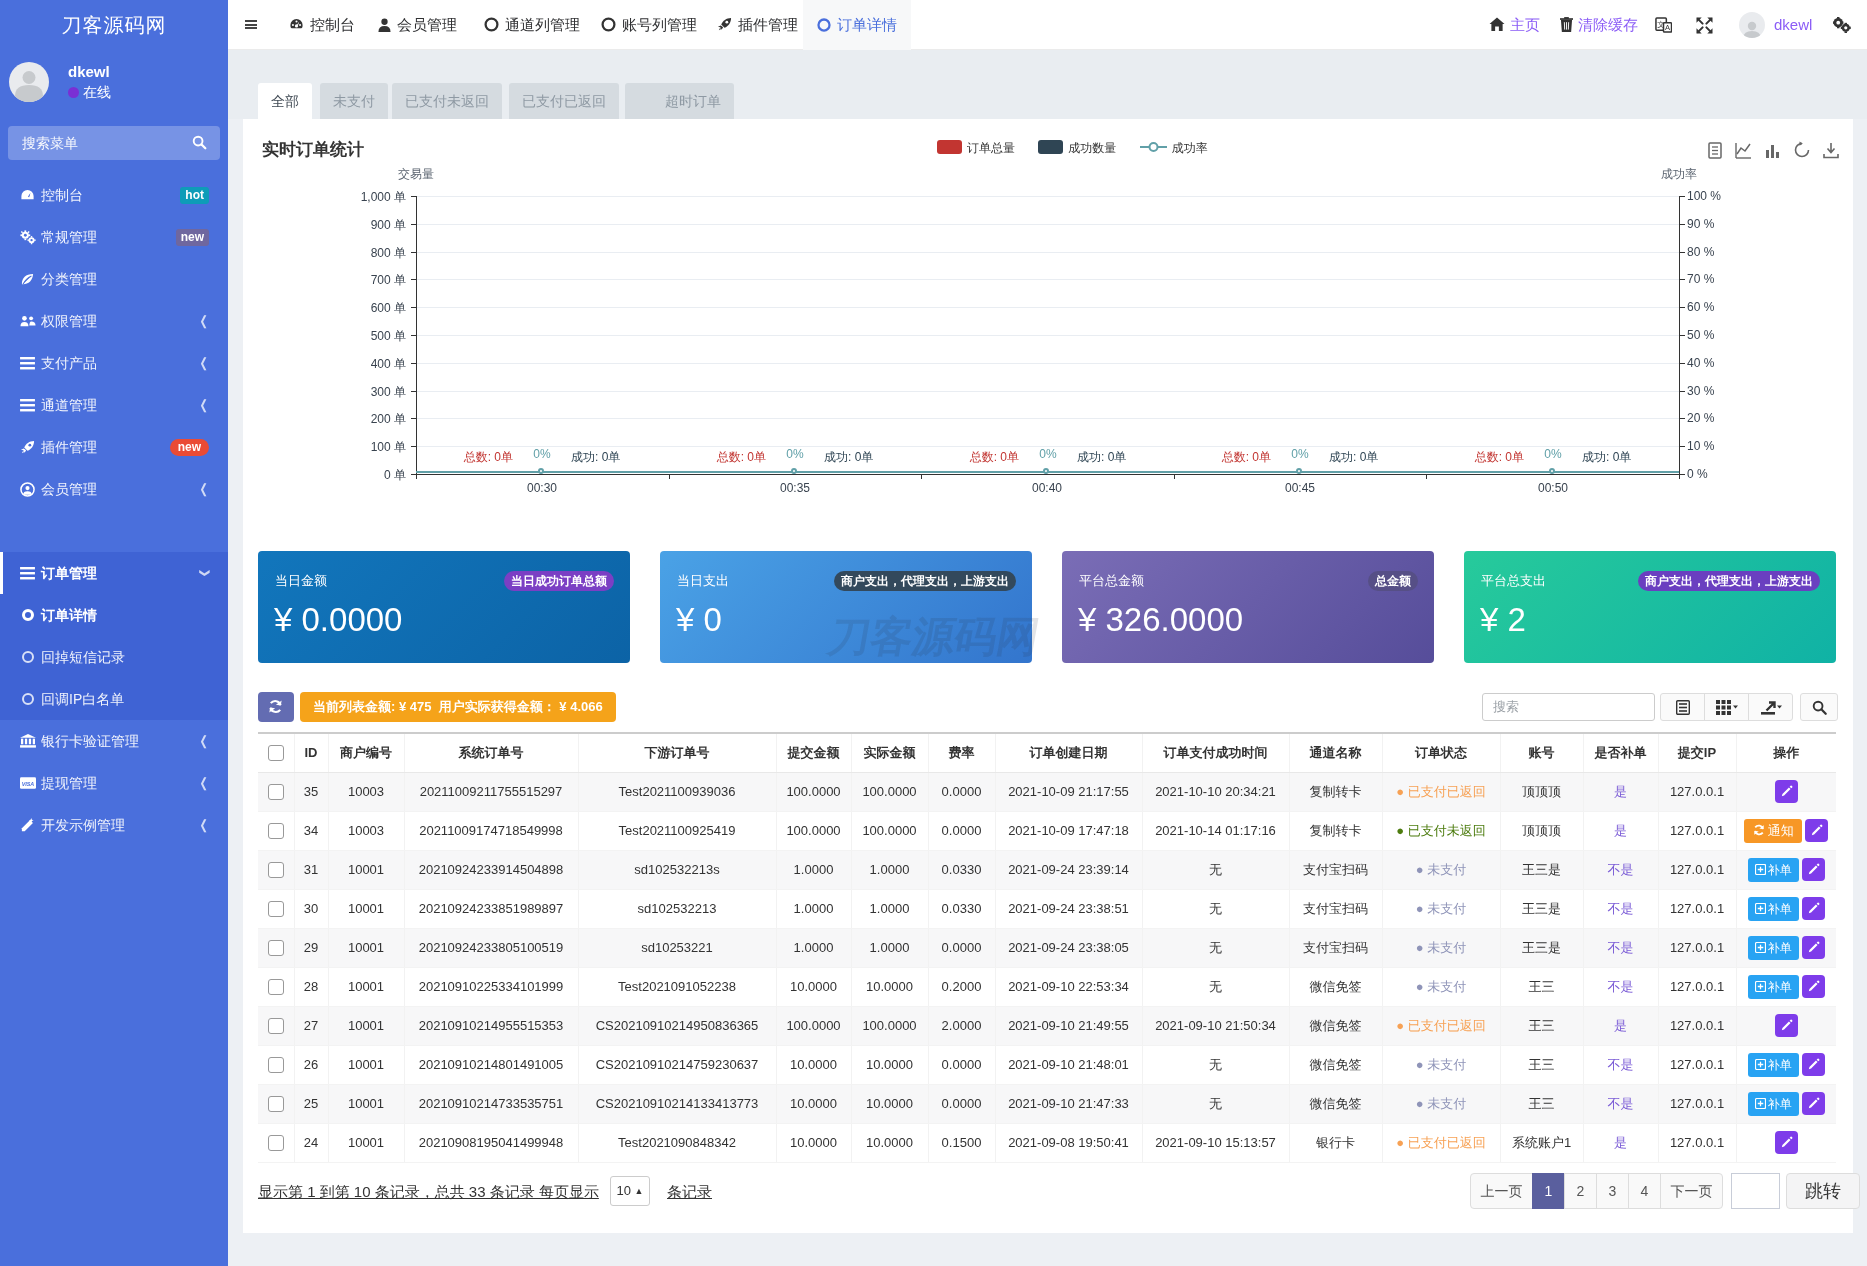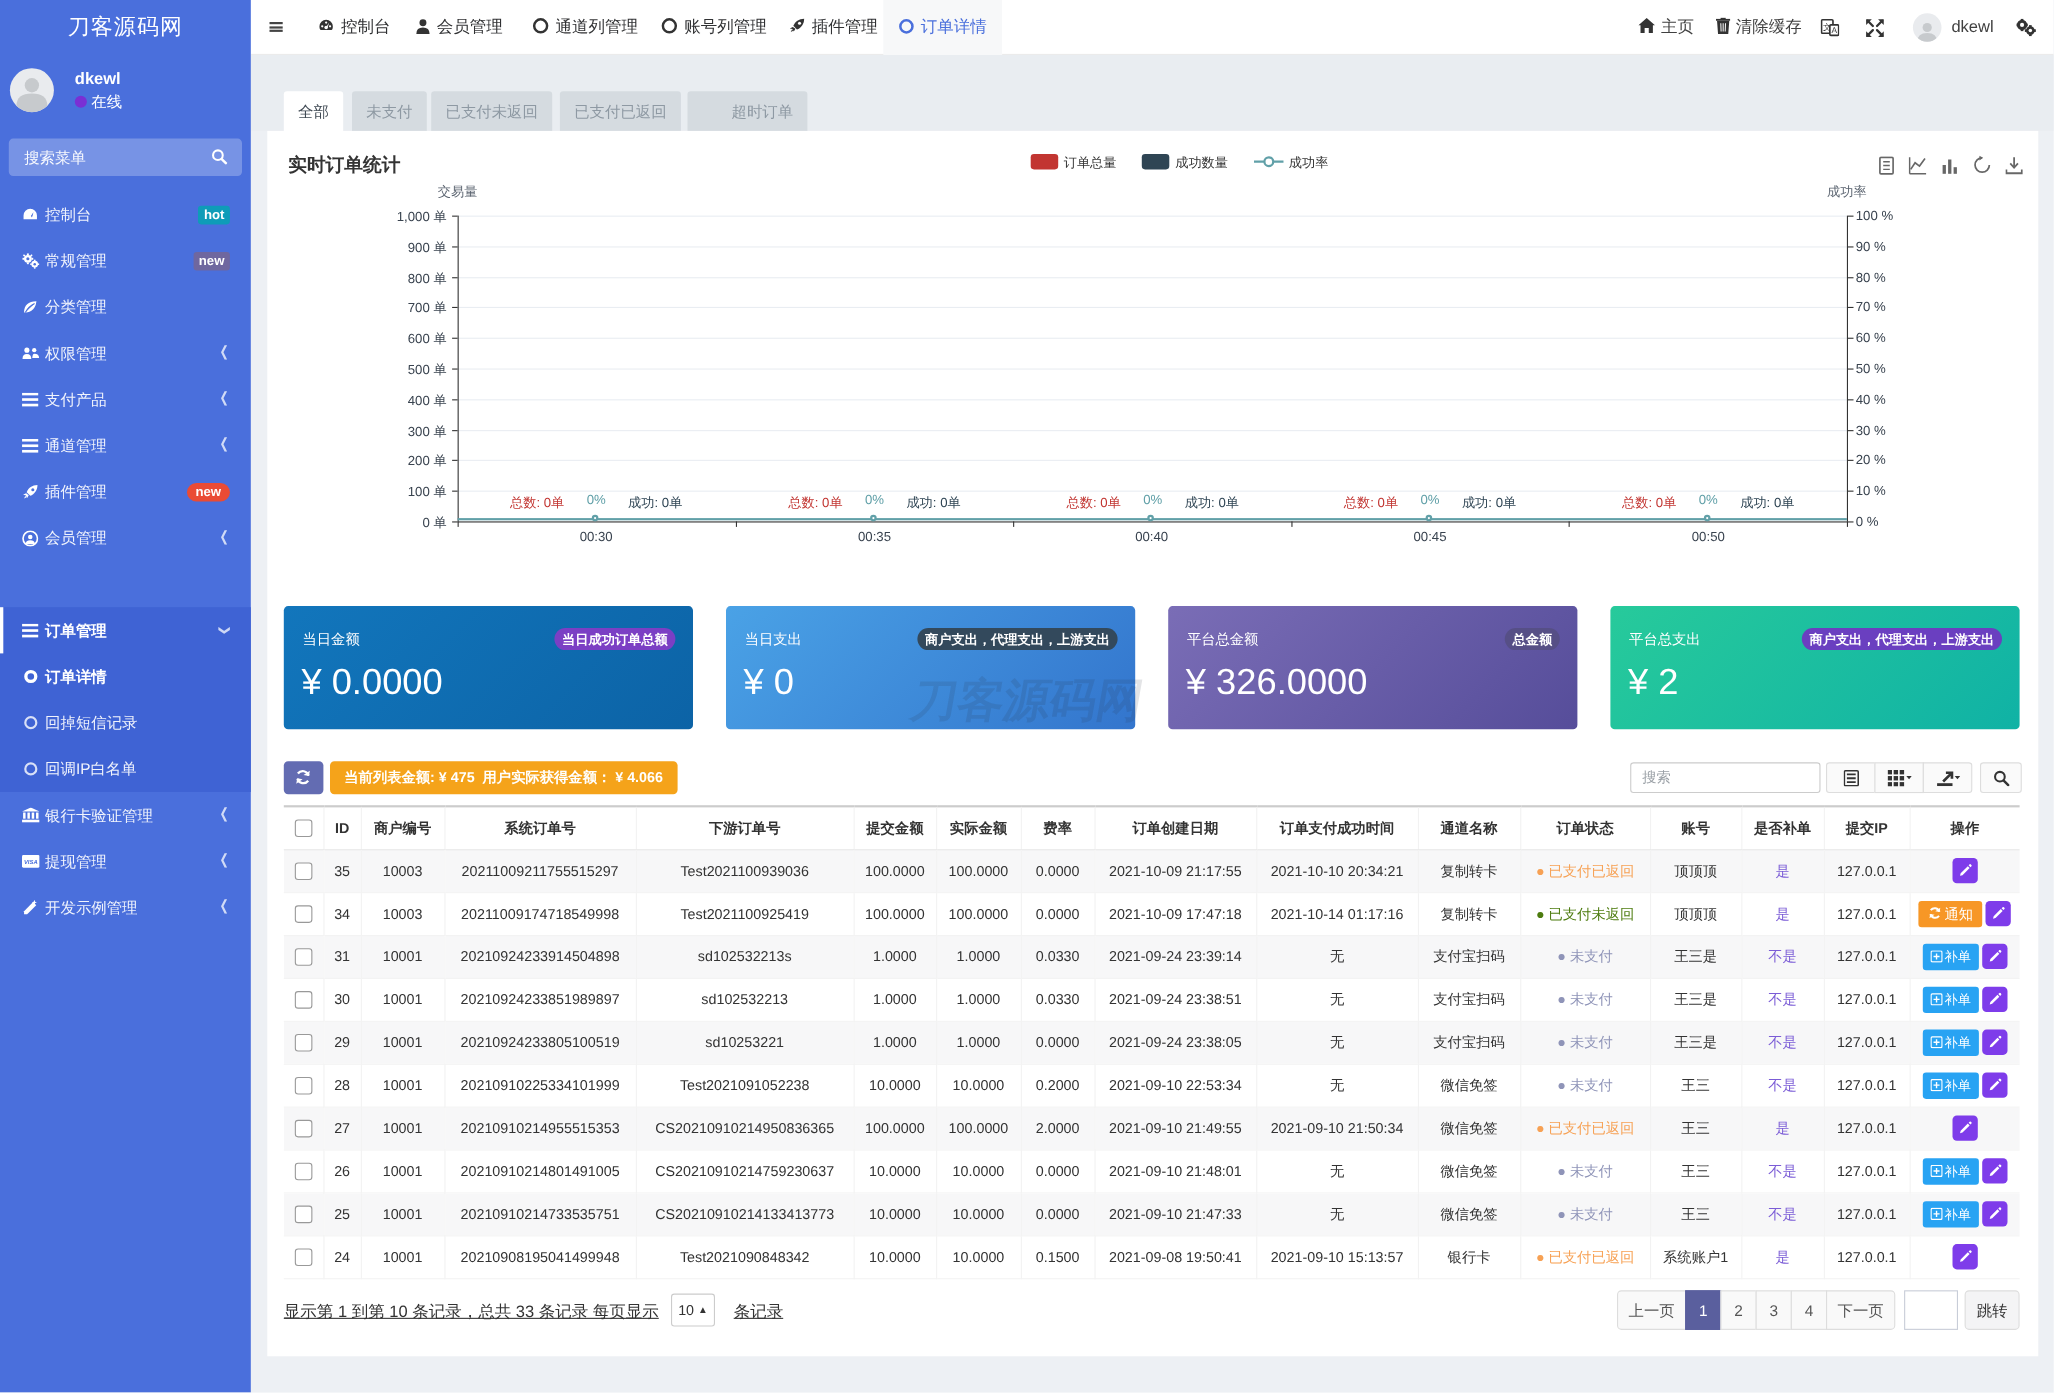--- a/index.html
+++ b/index.html
@@ -31,21 +31,21 @@
 .mi.sub .ring { position:absolute; left:22px; top:15px; width:12px; height:12px; border:2px solid rgba(255,255,255,0.8); border-radius:50%; }
 .mi.sub.on { font-weight:bold; color:#fff; }
 .mi.sub.on .ring { border-color:#fff; border-width:3px; }
 
 .topbar { position:absolute; left:228px; top:0; width:1639px; height:50px; background:#fff; border-bottom:1px solid #ebebeb; }
 .hamb { position:absolute; left:17px; top:20px; width:12px; height:9px; border-top:2px solid #444; border-bottom:2px solid #444; }
 .hamb::after { content:""; position:absolute; left:0; top:1.5px; width:12px; height:2px; background:#444; }
 .tmi { position:absolute; top:0; height:50px; line-height:50px; font-size:15px; color:#303133; }
 .tmi .tic { margin-right:6px; display:inline-block; vertical-align:-2px; }
 .tmi.tact { background:#f7f8f9; color:#4a6fdc; padding:0 14px; }
-.trmi { position:absolute; top:0; height:50px; line-height:50px; font-size:15px; color:#404040; }
+.trmi { position:absolute; top:0; height:50px; line-height:50px; font-size:15px; color:#8b5cf6; }
 
 .tabsband { position:absolute; left:228px; top:50px; width:1639px; height:69px; background:#e9edf1; }
 .tab { position:absolute; top:33px; height:36px; line-height:36px; padding:0 13px; font-size:14px; background:#d5dbe0; color:#8e99a3; border-radius:3px 3px 0 0; }
 .tab.on { background:#fff; color:#404a54; height:38px; }
 
 .panel { position:absolute; left:243px; top:119px; width:1610px; height:1114px; background:#fff; }
 .ctitle { position:absolute; left:19px; top:19px; font-size:17px; font-weight:bold; color:#333; }
 .legend { position:absolute; left:684px; top:21px; height:14px; font-size:12px; color:#333; }
 .legend .sw { display:inline-block; width:25px; height:14px; border-radius:3px; margin-right:5px; vertical-align:-2px; }
 .legend .item { margin-right:10px;padding-left:10px; }
@@ -82,21 +82,21 @@
 .btn-edit { display:inline-block; width:23px; height:23px; background:#7e3cea; border-radius:4px; vertical-align:middle; position:relative; }
 .btn-bd { display:inline-block; width:51px; height:24px; line-height:24px; background:#28a3f3; border-radius:3px; color:#fff; font-size:12px; vertical-align:middle; margin-right:3px; }
 .btn-tz { display:inline-block; width:58px; height:24px; line-height:24px; background:#f79726; border-radius:3px; color:#fff; font-size:13px; vertical-align:middle; margin-right:3px; }
 
 .pginfo { position:absolute; left:15px; top:1064px; font-size:15px; color:#333;text-decoration:underline; }
 .pgsel { position:absolute; left:125px; top:1057px; width:40px; height:30px; border:1px solid #ccc; border-radius:3px; background:#fff; text-align:center; line-height:28px; font-size:13px; }
 .pager { position:absolute; left:1227px; top:1054px; height:36px; }
 .pg { position:absolute; top:0; height:36px; line-height:34px; background:#f9f9f9; border:1px solid #ddd; text-align:center; font-size:14px; color:#555; }
 .pg.on { background:#5a5f9e; color:#fff; border-color:#5a5f9e; }
 .pgin { position:absolute; left:1488px; top:1054px; width:49px; height:36px; border:1px solid #c8cdd8; background:#fff; }
-.pgbtn { position:absolute; left:1543px; top:1054px; width:50px; height:36px; line-height:34px; background:#f4f4f5; border:1px solid #ddd; border-radius:4px; text-align:center; font-size:14px; color:#333; }
+.pgbtn { position:absolute; left:1543px; top:1054px; width:74px; height:36px; line-height:34px; background:#f4f4f5; border:1px solid #ddd; border-radius:4px; text-align:center; font-size:18px; color:#333; }
 </style>
 </head>
 <body>
 <div class="sidebar">
   <div class="logo">刀客源码网</div>
   <div class="uprofile">
     <div class="uavatar">
         <svg width="40" height="40">
           <circle cx="20" cy="15.5" r="6.5" fill="#c7cacd"></circle>
           <path d="M6 34 Q6 23 20 23 Q34 23 34 34 L34 40 L6 40 Z" fill="#c7cacd"></path>

